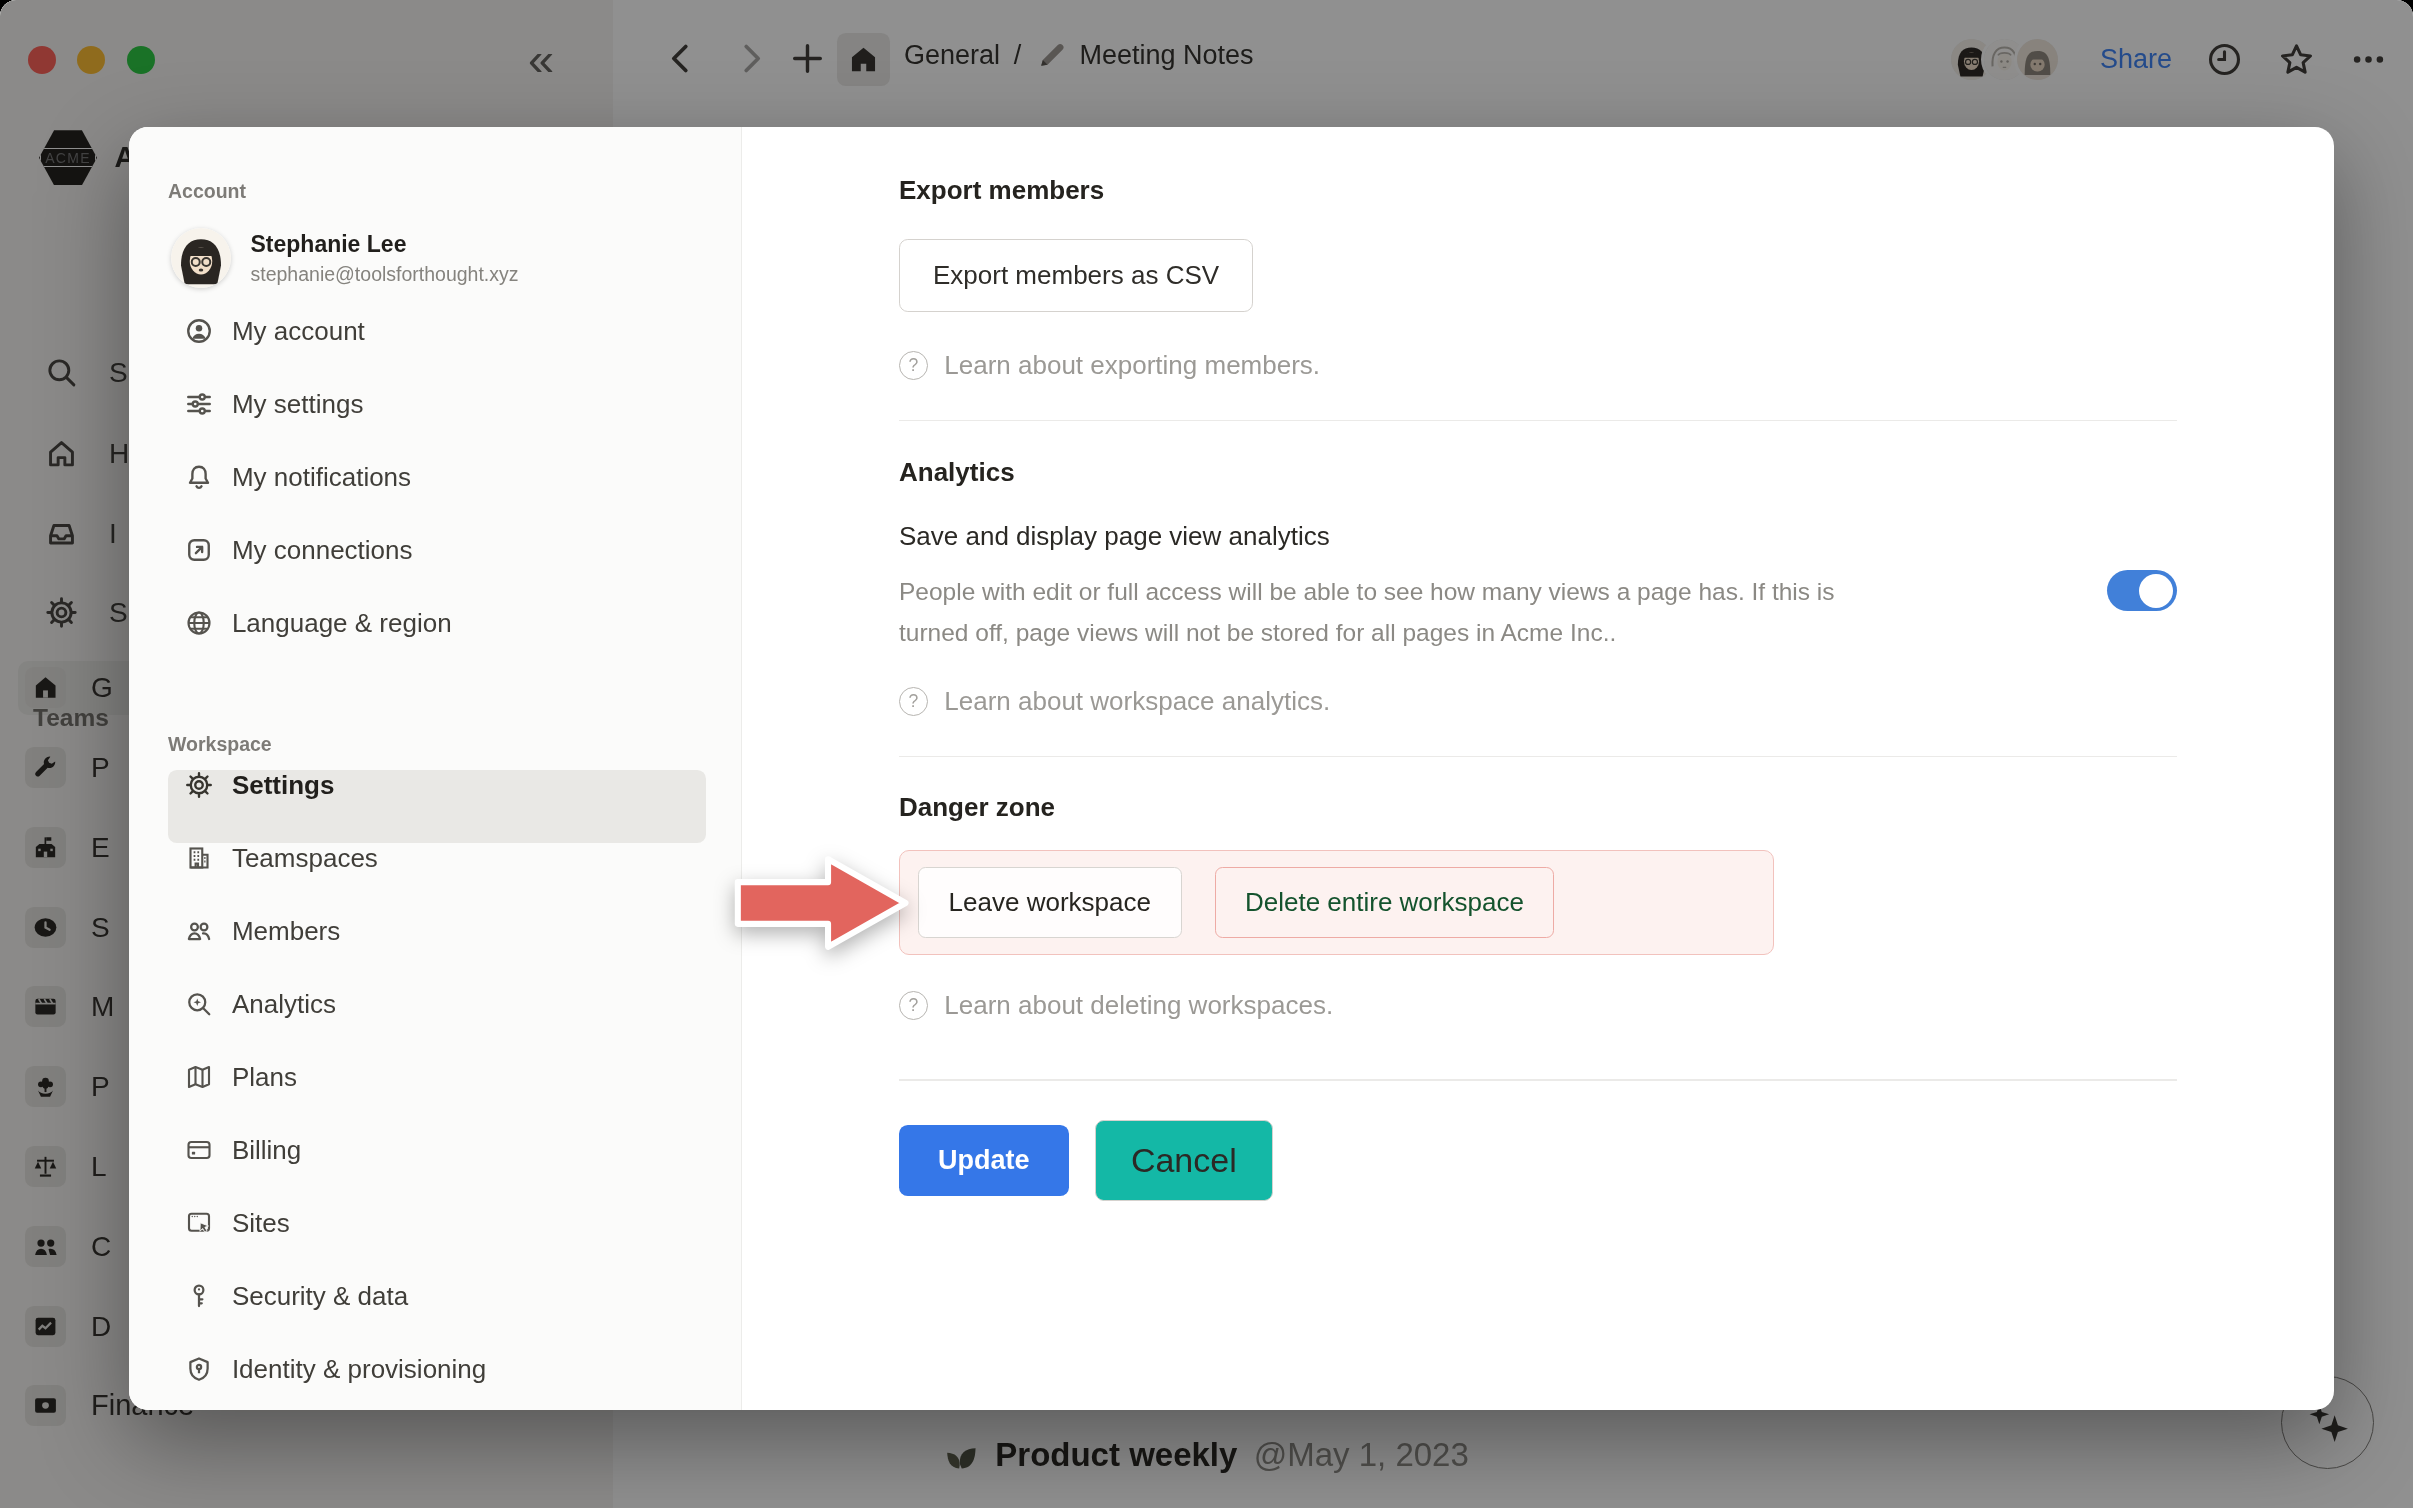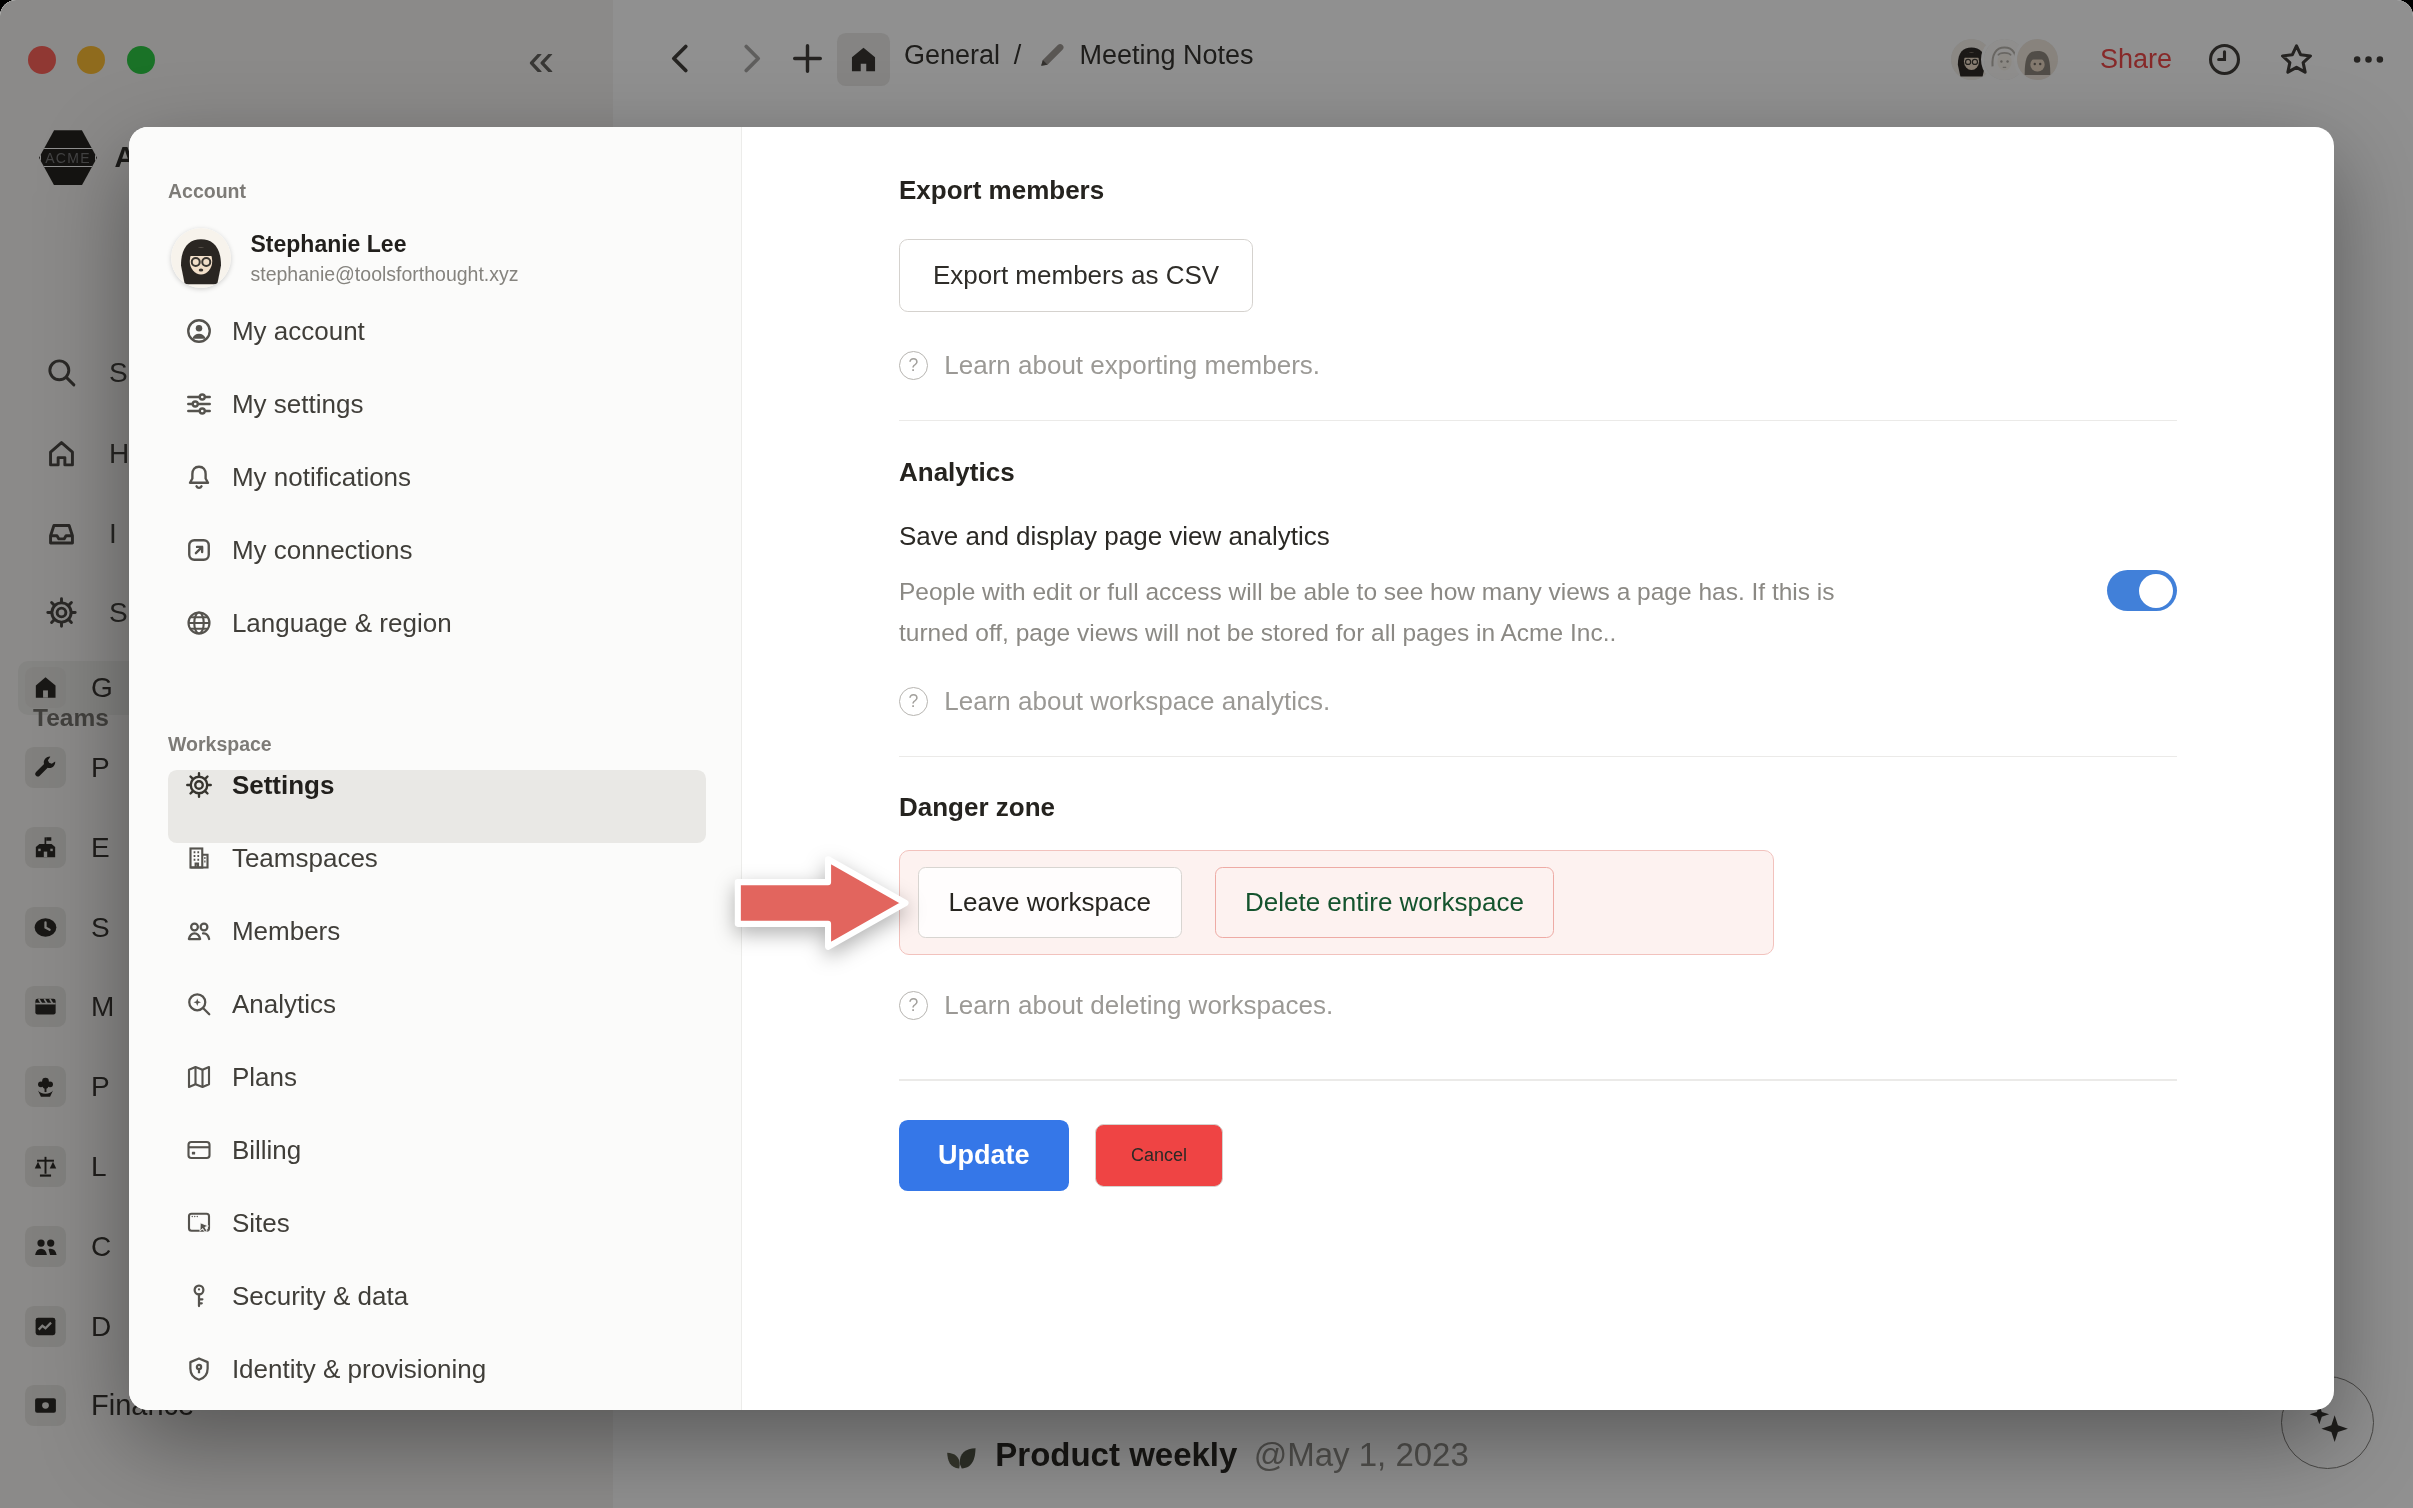--- a/index.html
+++ b/index.html
@@ -21,21 +21,21 @@
   .home-btn svg { width:33px; height:33px; }
   .crumbs { position:absolute; top:39px; left:904px; display:flex; align-items:center; gap:11.3px;
     font-size:27px; color:#312f2b; white-space:nowrap; }
   .crumb-sep { color:#312f2b; padding:0 2.5px; }
   .pencil { width:33px; height:33px; }
   .tb-right { position:absolute; top:0; right:25px; height:119px; display:flex; align-items:center; gap:33px; }
   .avatars { display:flex; }
   .av { width:47px; height:47px; border-radius:50%; border:3.1px solid #fff; margin-left:-14px; overflow:hidden; background:#eee; }
   .av:first-child { margin-left:0; }
   .av svg { width:100%; height:100%; display:block; }
-  .share { font-size:27px; color:#ef4444; margin-left:6.3px; }
+  .share { font-size:27px; color:#3b82f6; margin-left:6.3px; }
   .tbr-ic { width:39px; height:39px; color:#3c3a36; }
   .tbr-ic svg { width:100%; height:100%; }
 
   .sidebar { position:absolute; top:119px; left:0; width:613px; bottom:0; background:#f6f5f2; z-index:1; }
   .ws-row { position:absolute; top:11.3px; left:39px; display:flex; align-items:center; gap:17.6px; }
   .acme-hex { width:58px; height:55px; background:#201e1b; display:flex; align-items:center; justify-content:center;
     clip-path:polygon(26% 0,74% 0,100% 50%,74% 100%,26% 100%,0 50%); }
   .acme-hex span { color:#737373; font-size:14px; font-weight:400; letter-spacing:1.3px;
     border:1.9px solid #fff; border-radius:3.8px; padding:0.6px 4.4px; }
   .ws-name { font-size:29px; font-weight:700; color:#2b2926; }
@@ -100,22 +100,22 @@
     border-radius:10px; padding:16.3px 17.6px; display:flex; gap:33px; align-items:center; }
   .leave-btn { padding:19px 30px; background:#fffdfd; border:1.3px solid #d8d5d1; border-radius:7.5px;
     font-size:26px; font-weight:500; color:#272520; white-space:nowrap; }
   .delete-btn { padding:19px 29px; background:transparent; border:1.9px solid #eeaba5; border-radius:7.5px;
     font-size:26px; font-weight:500; white-space:nowrap; }
   .anno-arrow { position:absolute; left:-167px; top:50%; transform:translateY(-50%); width:180px; height:101px;
     filter:drop-shadow(0 7.5px 10px rgba(0,0,0,.3)); }
   .footer-div { margin-top:58px; }
   .m-footer { display:flex; align-items:center; gap:26.4px; margin-top:39px; }
   .update-btn { padding:20px 39px; border-radius:8.8px; color:#fff; font-size:27px; font-weight:600; border:none; }
-  .cancel-btn { padding:20px 35px; border-radius:8.8px; background:#ef4444; border:1.3px solid #d5d2ce;
-    color:#2b2925; font-size:18px; font-weight:500; }
+  .cancel-btn { padding:20px 35px; border-radius:8.8px; background:#14b8a6; border:1.3px solid #d5d2ce;
+    color:#2b2925; font-size:34px; font-weight:500; }
 </style>
 </head>
 <body>
 
 <div class="stage">
 
   <div class="topbar">
     <div class="topbar-sidebar-part"></div>
     <div class="traffic">
       <div class="tl" style="background:#ff5f57"></div>

